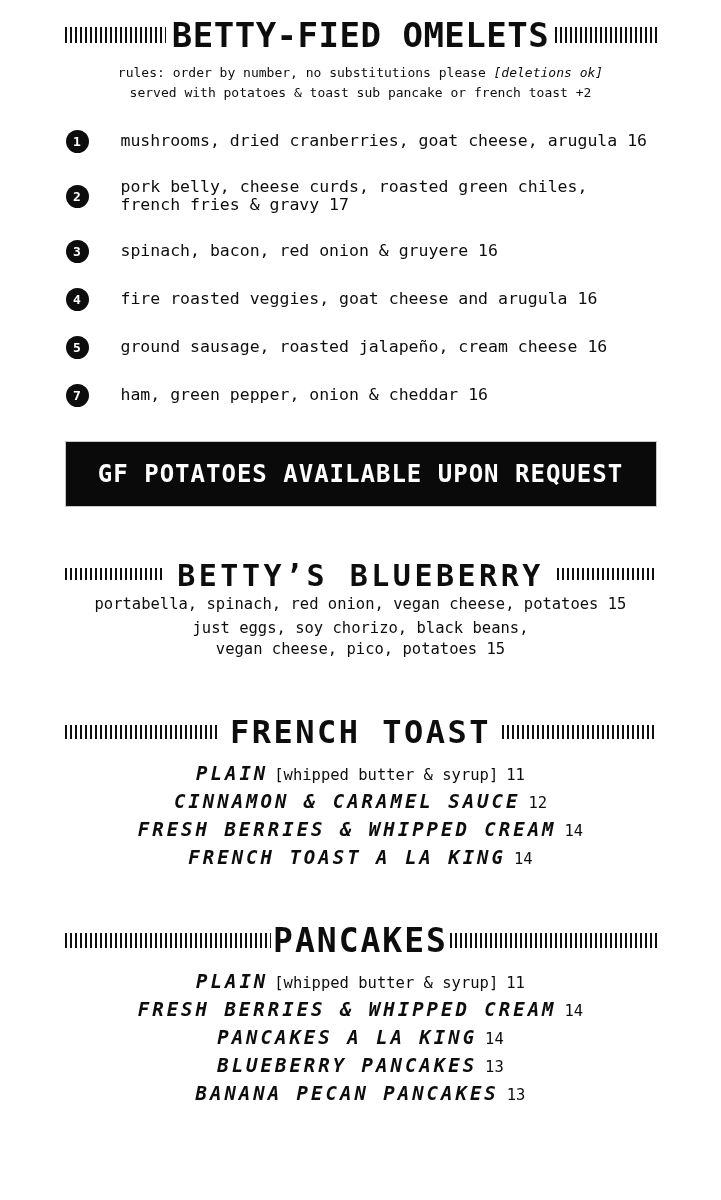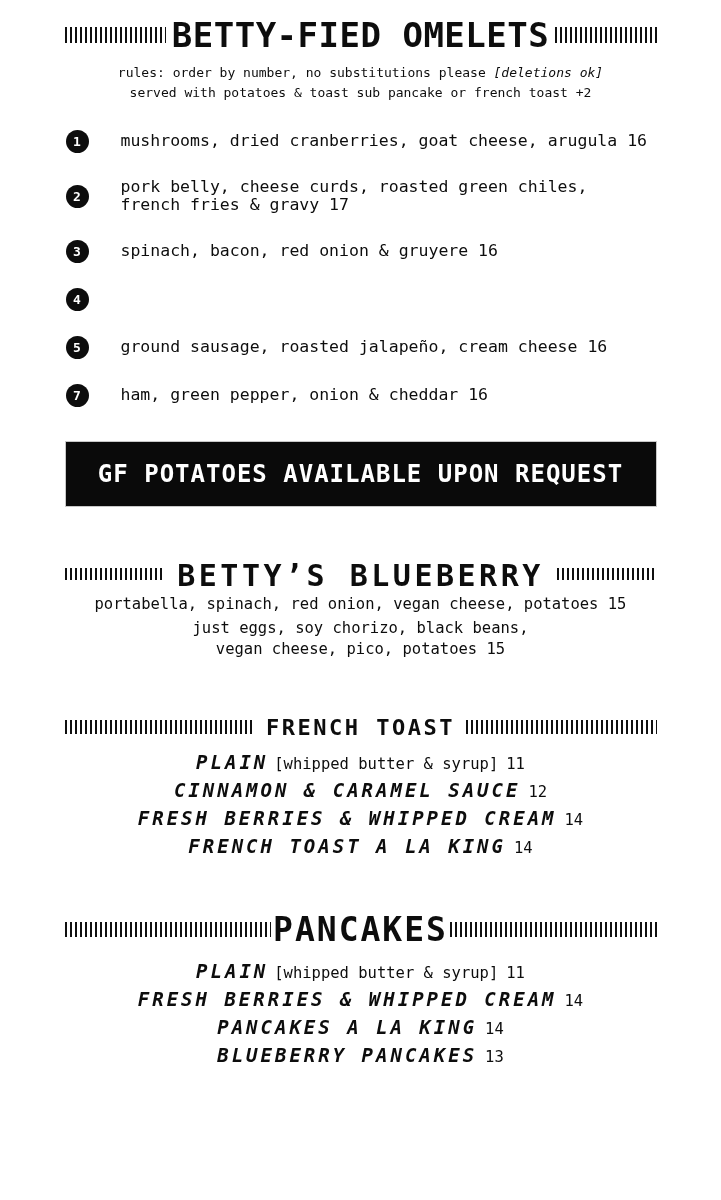--- a/index.html
+++ b/index.html
@@ -35,21 +35,21 @@
   }
   .hdr-omelets   { column-gap: 6px; }
   .hdr-omelets .sec-title   { font-size: 34px; letter-spacing: 0.5px; }
   .hdr-omelets .bars        { height: 16px; }
 
   .hdr-scrambles { column-gap: 13px; margin-top: 53px; }
   .hdr-scrambles .sec-title { font-size: 30px; letter-spacing: 3.5px; }
   .hdr-scrambles .bars      { height: 12px; }
 
   .hdr-frenchtoast { column-gap: 11px; margin-top: 56px; }
-  .hdr-frenchtoast .sec-title { font-size: 22px; letter-spacing: 2.5px; }
+  .hdr-frenchtoast .sec-title { font-size: 32px; letter-spacing: 2.5px; }
   .hdr-frenchtoast .bars      { height: 14px; }
 
   .hdr-pancakes { column-gap: 2px; margin-top: 52px; }
   .hdr-pancakes .sec-title { font-size: 33px; letter-spacing: 2px; }
   .hdr-pancakes .bars      { height: 15px; }
 
   
   .rules {
     text-align: center;
     font-size: 13px;
@@ -164,20 +164,21 @@
 french fries &amp; gravy 17</span>
       </div>
 
       <div class="om-item">
         <span class="bullet">3</span>
         <span class="om-text">spinach, bacon, red onion &amp; gruyere 16</span>
       </div>
 
       <div class="om-item">
         <span class="bullet">4</span>
+        <span class="om-text">fire roasted veggies, goat cheese and arugula 16</span>
       </div>
 
       <div class="om-item">
         <span class="bullet">5</span>
         <span class="om-text">ground sausage, roasted jalapeño, cream cheese 16</span>
       </div>
 
       <div class="om-item">
         <span class="bullet">7</span>
         <span class="om-text">ham, green pepper, onion &amp; cheddar 16</span>
@@ -248,15 +249,18 @@
       </div>
 
       <div class="line-item">
         <span class="li-name">PANCAKES A LA KING</span><span class="li-price">14</span>
       </div>
 
       <div class="line-item">
         <span class="li-name">BLUEBERRY PANCAKES</span><span class="li-price">13</span>
       </div>
 
+      <div class="line-item">
+        <span class="li-name">BANANA PECAN PANCAKES</span><span class="li-price">13</span>
+      </div>
     </div>
 
 </div>
 
 </body></html>

